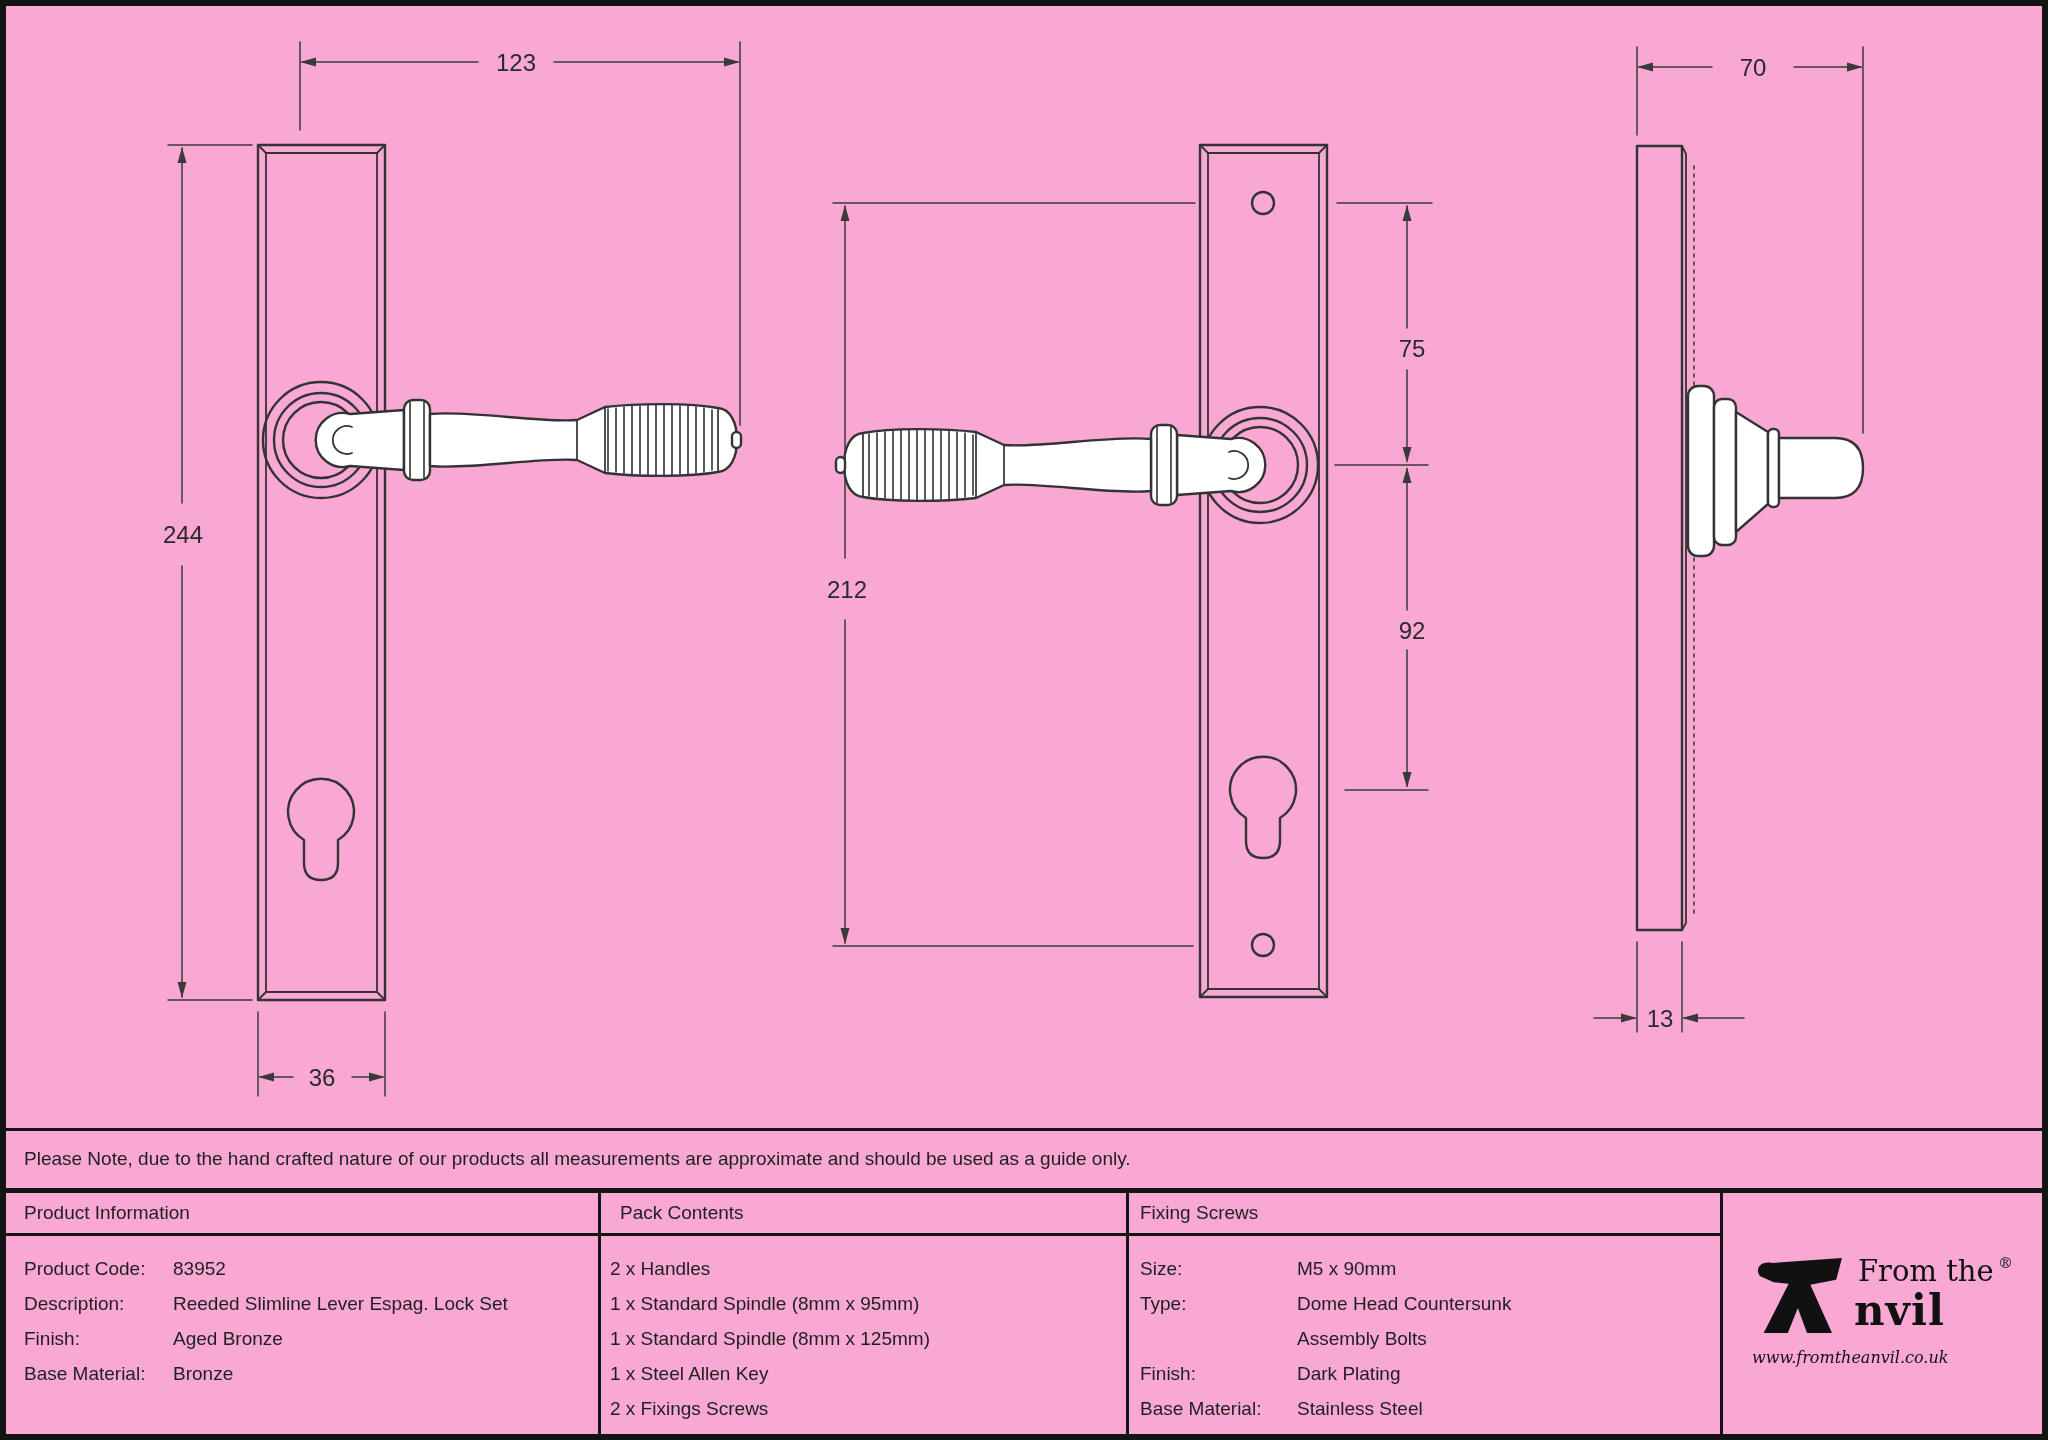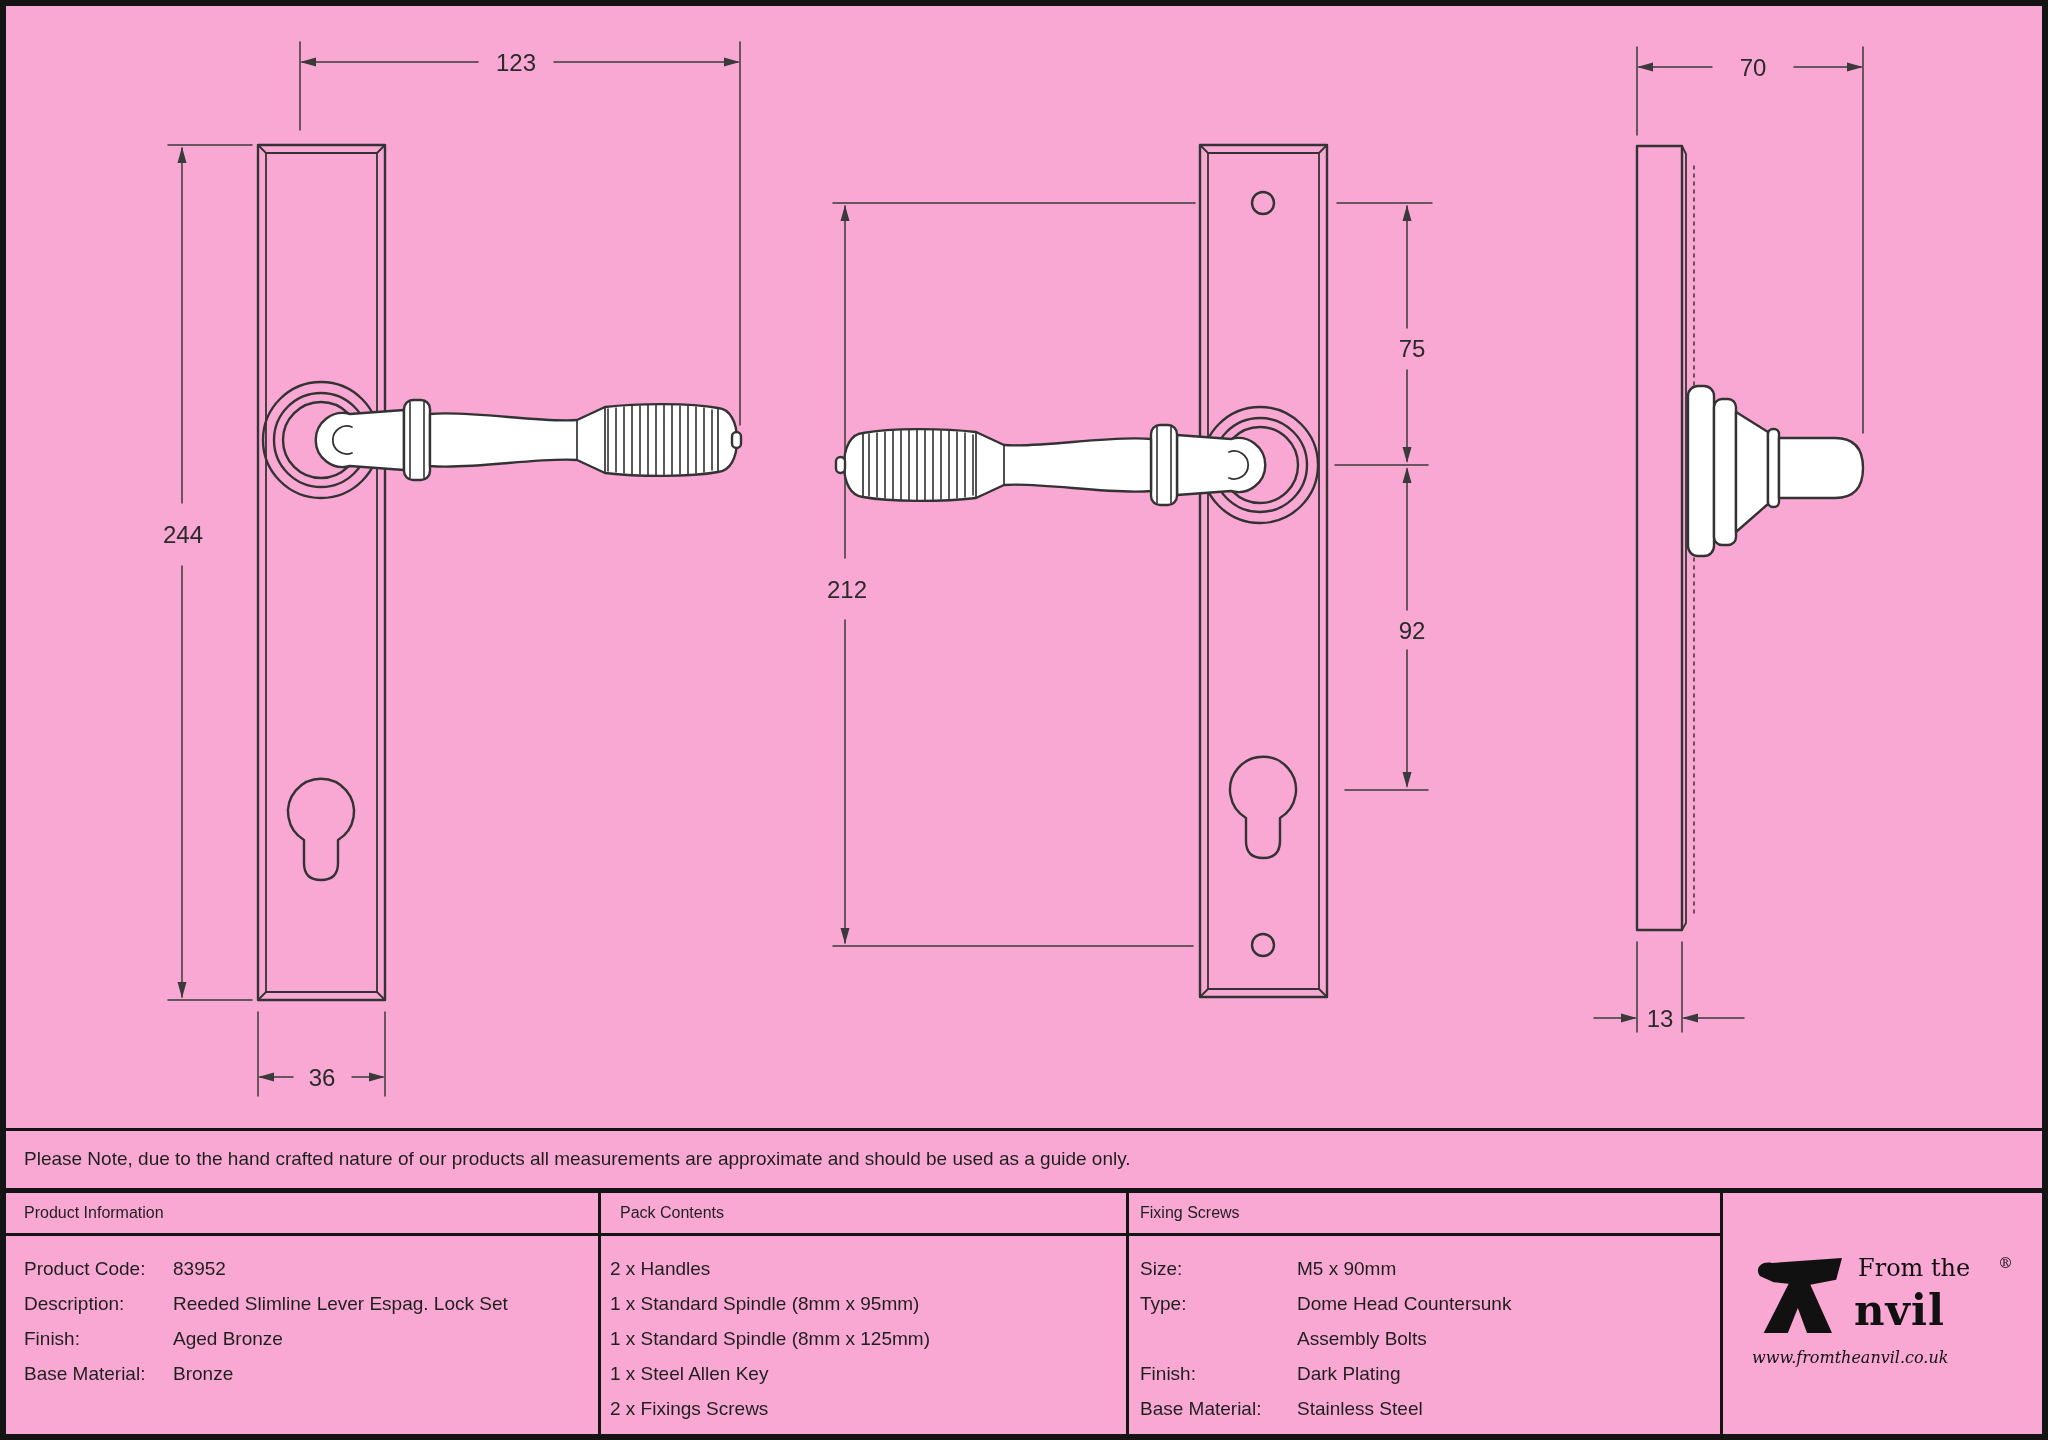--- a/index.html
+++ b/index.html
@@ -4,25 +4,25 @@
 <style>
   html,body{margin:0;padding:0;background:#888;}
   .page{
     position:relative;width:2048px;height:1440px;background:#f9a8d4;
     font-family:"Liberation Sans",sans-serif;color:#1f1f1f;overflow:hidden;
   }
   .page-border{position:absolute;inset:0;border:6px solid #141414;pointer-events:none;}
   svg text{font-family:"Liberation Sans",sans-serif;fill:#2a2a2a;}
   .hline,.vline{position:absolute;background:#141414;}
   .cell-text{position:absolute;font-size:19px;line-height:22px;white-space:nowrap;}
-  .hdr{font-size:16px;}
+  .hdr{font-size:19px;}
   
   .logo-box{position:absolute;left:1752px;top:1248px;width:268px;height:130px;}
   .logo-anvil{position:absolute;left:0;top:4px;}
-  .logo-fromthe{position:absolute;left:106px;top:6px;font-family:"DejaVu Serif",serif;font-size:24px;color:#111;}
+  .logo-fromthe{position:absolute;left:106px;top:6px;font-family:"DejaVu Serif",serif;font-size:29px;color:#111;}
   .logo-name{position:absolute;left:102px;top:34px;font-family:"DejaVu Serif",serif;font-size:42px;line-height:58px;font-weight:600;color:#111;letter-spacing:1px;}
   .logo-reg{position:absolute;left:246px;top:6px;font-family:"DejaVu Serif",serif;font-size:15px;color:#111;}
   .logo-url{position:absolute;left:0;top:100px;width:256px;text-align:left;font-family:"DejaVu Serif",serif;font-style:italic;font-size:16px;color:#111;}
 </style>
 </head>
 <body>
 
 <div class="page">
   
   <svg width="2048" height="1128" viewBox="0 0 2048 1128">

